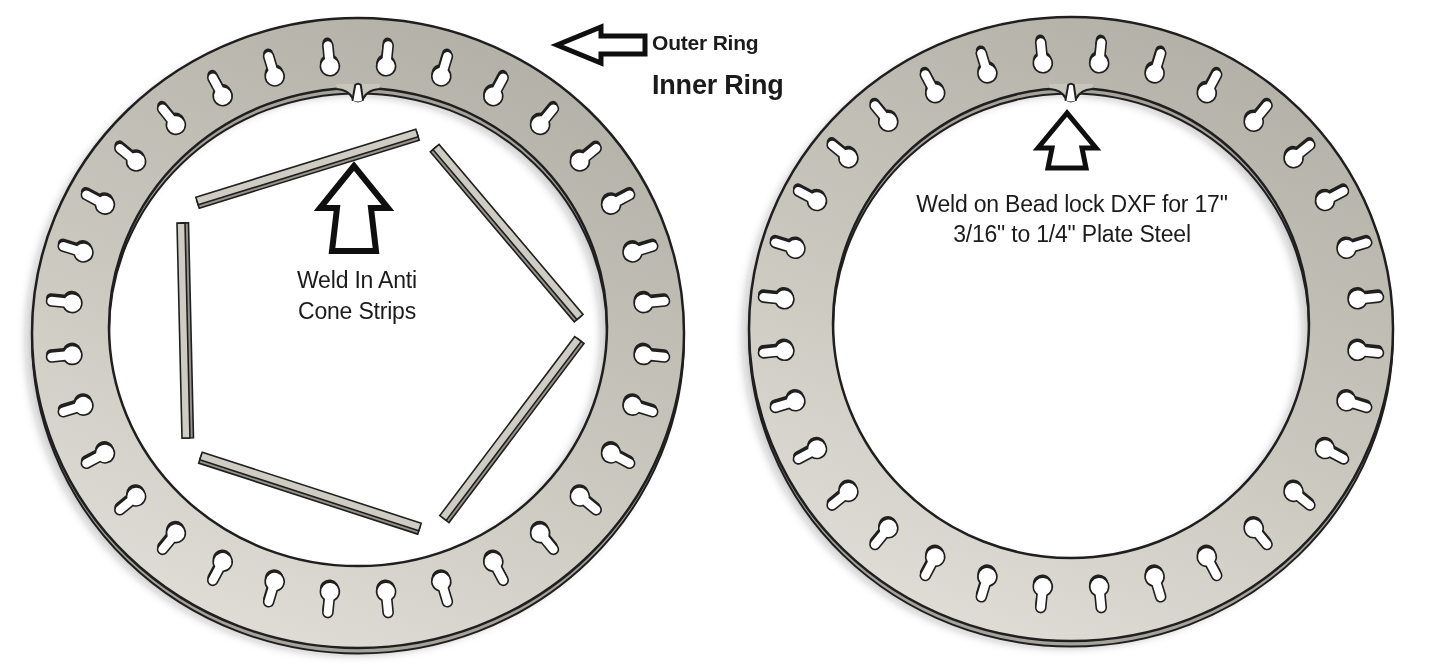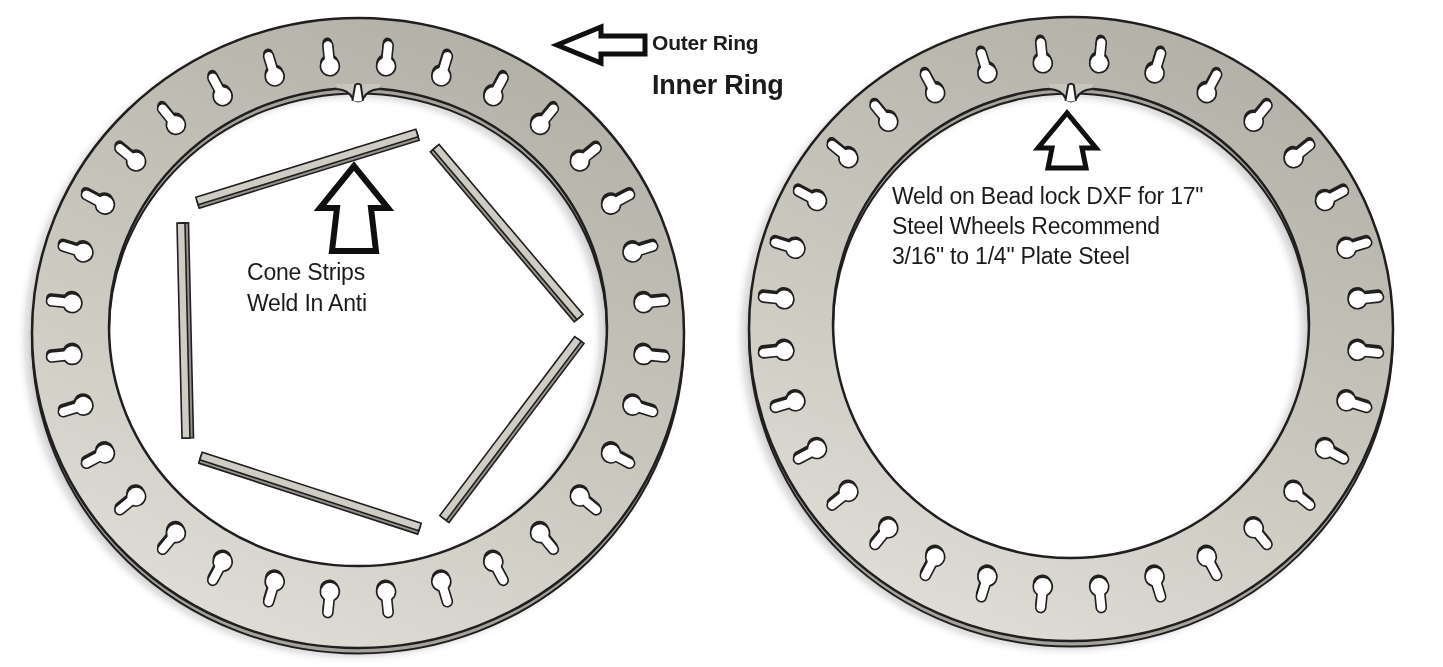--- a/index.html
+++ b/index.html
@@ -4,21 +4,21 @@
 <style>
   html,body{margin:0;padding:0;background:#ffffff;}
   .stage{
     position:relative;width:1443px;height:667px;background:#ffffff;overflow:hidden;
     font-family:"Liberation Sans", sans-serif;color:#1b1b1b;
   }
   .stage svg{position:absolute;left:0;top:0;}
   .txt{position:absolute;white-space:nowrap;letter-spacing:-0.2px;font-weight:bold;}
   .lbl-outer{left:652px;top:31px;font-size:21px;}
   .lbl-inner{left:652px;top:70px;font-size:27px;font-weight:bold;}
-  .cap{position:absolute;letter-spacing:-0.2px;}
+  .cap{position:absolute;text-align:center;letter-spacing:-0.2px;margin-top:8px;}
   .cap-left{left:247px;top:257px;width:220px;font-size:23px;line-height:31px;}
   .cap-right{left:892px;top:181px;width:360px;font-size:23px;line-height:30px;}
 </style>
 </head>
 <body>
 
 <div class="stage">
   <svg id="scene" width="1443" height="667" viewBox="0 0 1443 667">
       <defs>
         <linearGradient id="plateGrad" x1="0.72" y1="0" x2="0.28" y2="1">
@@ -330,22 +330,21 @@
       </g>
       <path d="M 557 45 L 601 27 L 601 36 L 645 36 L 645 54 L 601 54 L 601 63 Z" fill="#ffffff" stroke="#0f0f0f" stroke-width="5" stroke-linejoin="miter"></path>
       <path d="M 354 166 L 320 208 L 337 208 L 332 251 L 376 251 L 371 208 L 388 208 Z" fill="#ffffff" stroke="#0f0f0f" stroke-width="6" stroke-linejoin="miter"></path>
       <path d="M 1067 113 L 1038 148 L 1052 148 L 1048 168 L 1086 168 L 1082 148 L 1096 148 Z" fill="#ffffff" stroke="#0f0f0f" stroke-width="5" stroke-linejoin="miter"></path>
     </svg>
 
   <div class="txt lbl-outer">Outer Ring</div>
   <div class="txt lbl-inner">Inner Ring</div>
 
   <div class="cap cap-left">
+    <div>Weld In Anti</div>
     <div>Cone Strips</div>
-    <div>Weld In Anti</div>
   </div>
 
   <div class="cap cap-right">
     <div>Weld on Bead lock DXF for 17"</div>
-    <div>Steel Wheels Recommend</div>
     <div>3/16" to 1/4" Plate Steel</div>
   </div>
 </div>
 
 </body></html>

